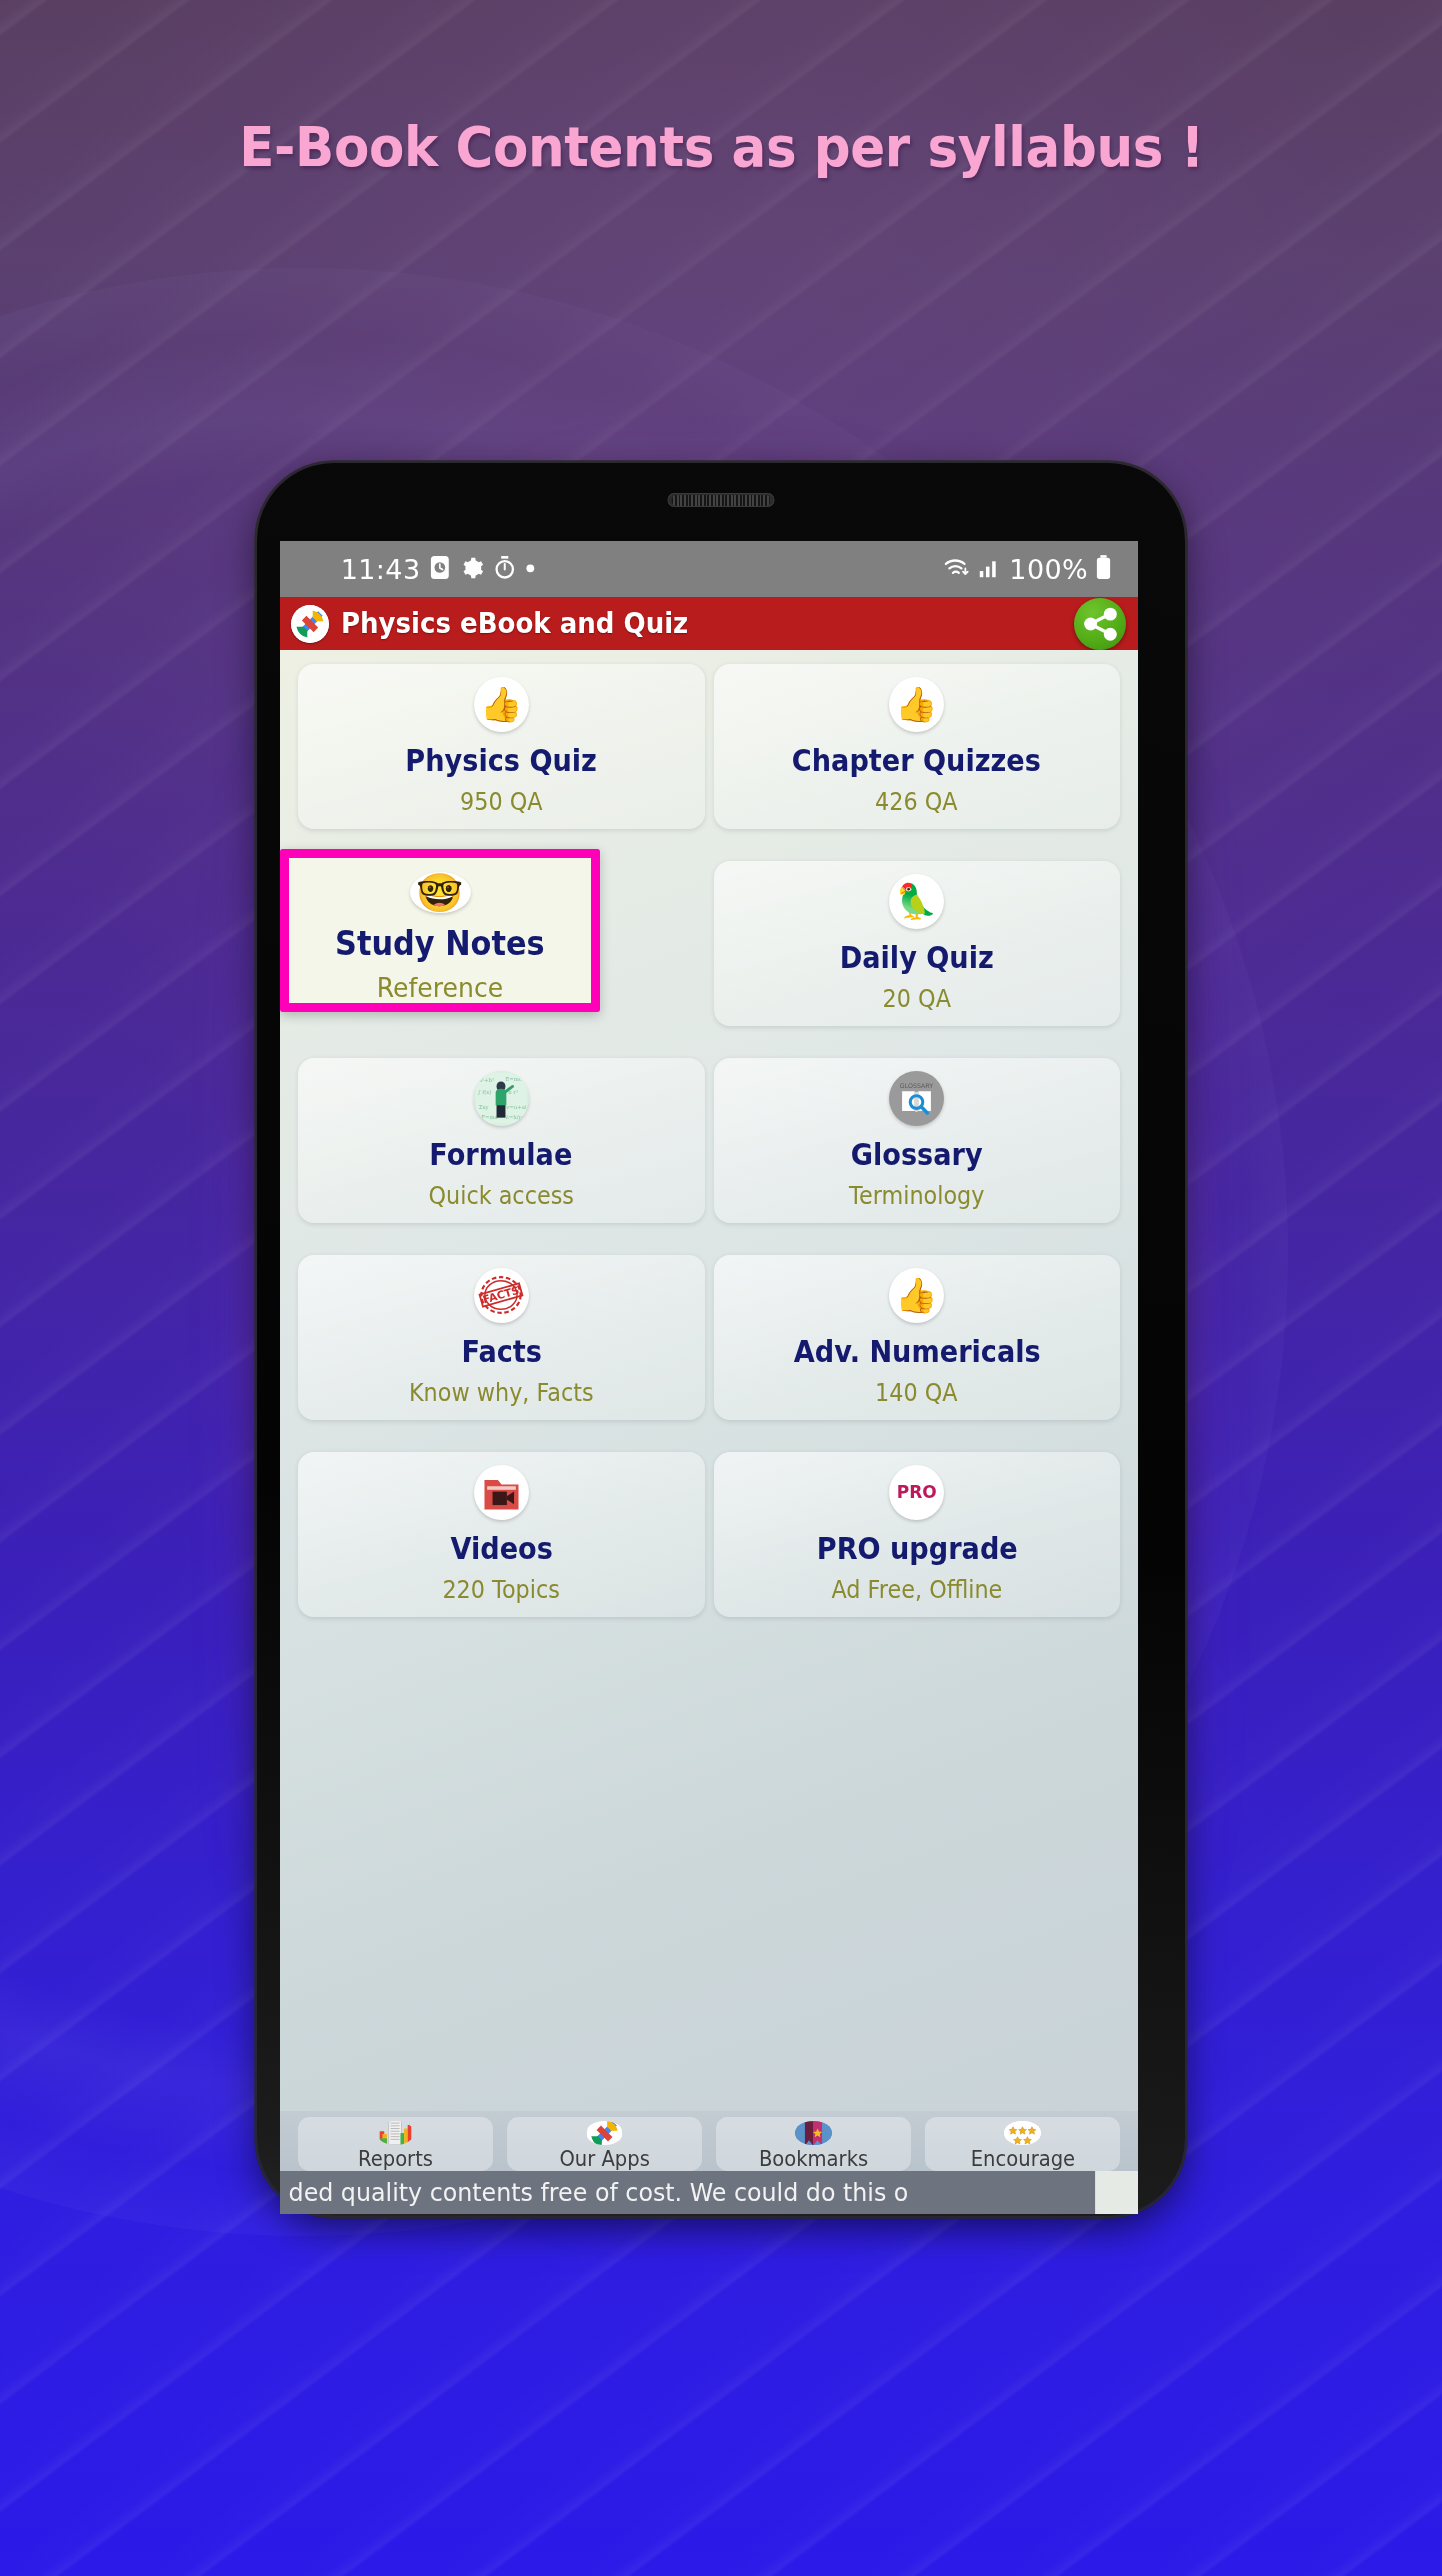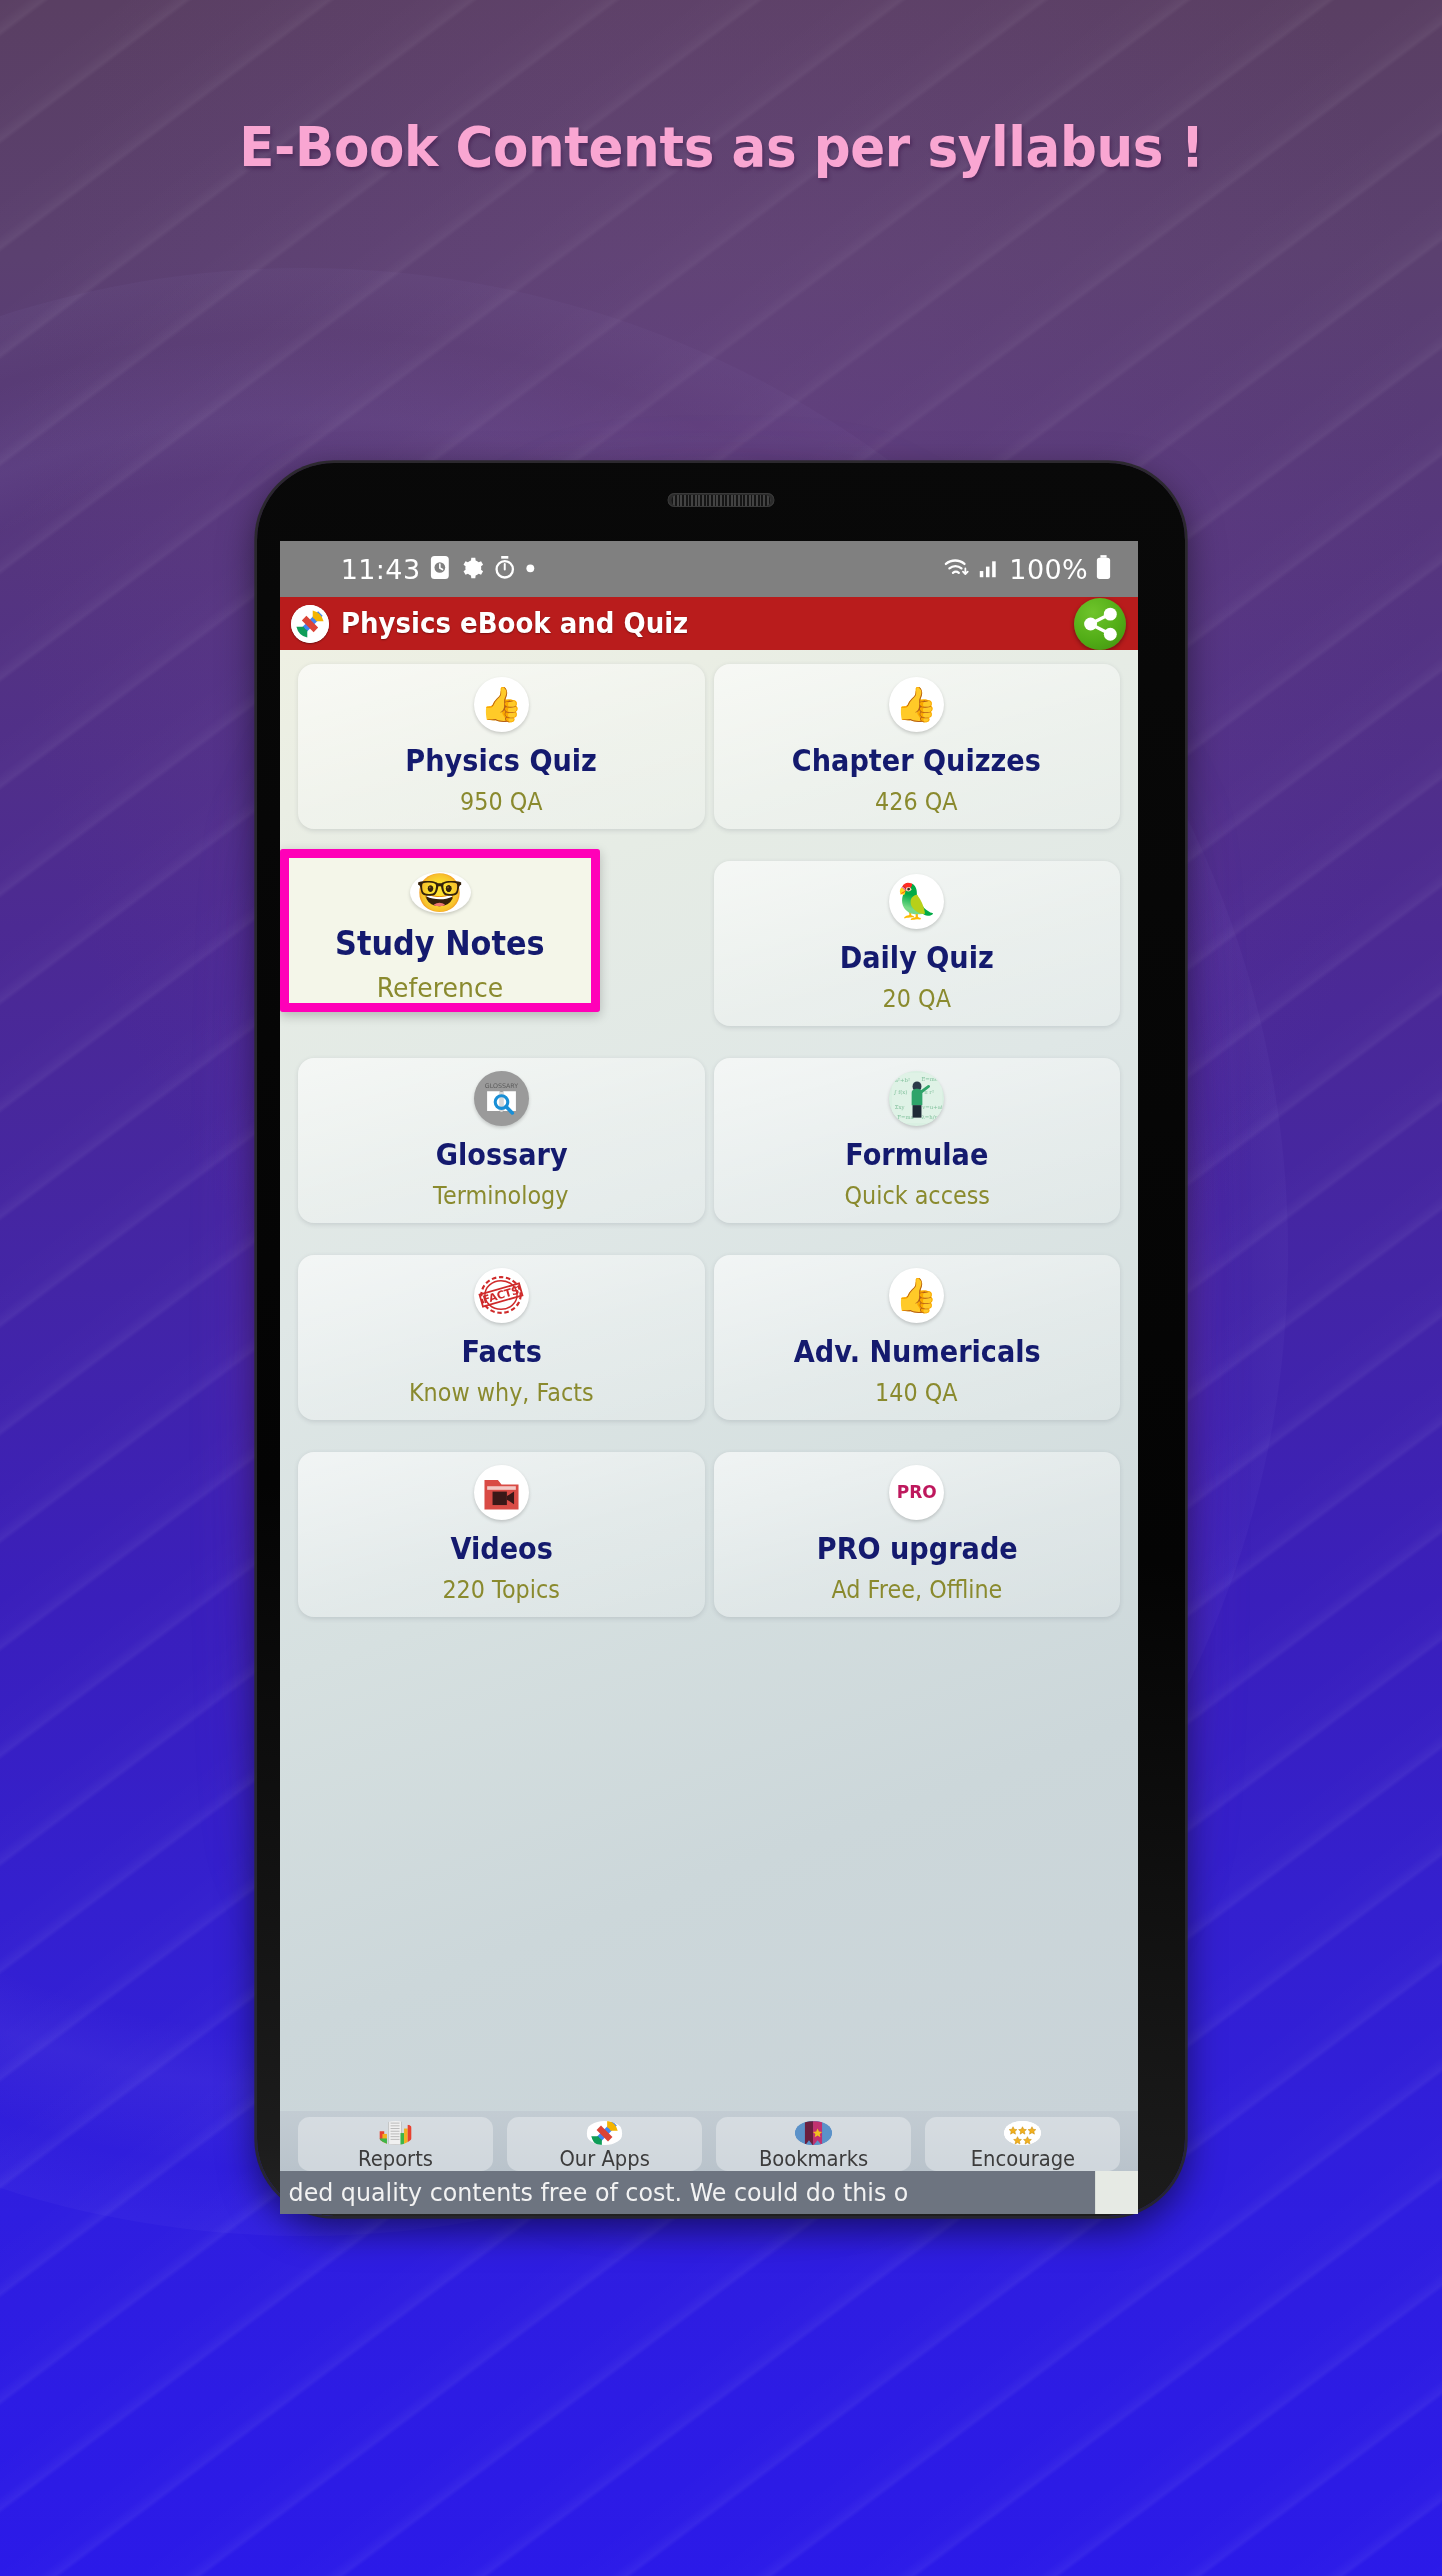--- a/index.html
+++ b/index.html
@@ -441,34 +441,20 @@
           <div class="tile-icon">
             <span>🦜</span>
           </div>
           <div class="tile-title">Daily Quiz</div>
           <div class="tile-sub">20 QA</div>
         </div>
       </div>
 
       <div class="tile-row">
         <div class="tile">
-          <div class="tile-icon" style="background:#9a9a9a;">
-            <svg width="45" height="45" viewBox="0 0 50 50" style="font-size:38px">
-              <text x="25" y="13" font-size="7" fill="#5a5a5a" text-anchor="middle" font-family="DejaVu Sans">GLOSSARY</text>
-              <path d="M9 17h14v22H9z" fill="#fff"></path>
-                <path d="M27 17h14v22H27z" fill="#fff"></path>
-              <path d="M23 17c0 0 2 2 4 0v22c-2 2-4 0-4 0z" fill="#d8d8d8"></path>
-              <circle cx="25" cy="29" r="7" fill="none" stroke="#1a8fd6" stroke-width="3.4"></circle>
-              <path d="M30 34l7 7" stroke="#1a8fd6" stroke-width="4" stroke-linecap="round"></path>
-            </svg>
-          </div>
-          <div class="tile-title">Glossary</div>
-          <div class="tile-sub">Terminology</div>
-        </div>
-        <div class="tile">
           <div class="tile-icon" style="background:#d9f0e2;">
             <svg width="50" height="50" viewBox="0 0 56 56" style="font-size:38px">
               <rect width="56" height="56" fill="#dff2e6"></rect>
               <g fill="#7fbf9a" font-size="6" font-family="DejaVu Serif">
                 <text x="3" y="10">a²+b²</text>
                   <text x="33" y="9">E=mc²</text>
                 <text x="2" y="24">∫ f(x)</text>
                   <text x="36" y="24">π r²</text>
                 <text x="3" y="40">Σxy</text>
                   <text x="34" y="40">v=u+at</text>
@@ -477,20 +463,34 @@
               </g>
               <ellipse cx="28" cy="15" rx="5" ry="5.6" fill="#2c3a4a"></ellipse>
               <path d="M22 22c0-3 3-4.4 6-4.4s6 1.4 6 4.4v14H22z" fill="#2fa46a"></path>
               <rect x="23" y="36" width="10" height="14" fill="#1f2a36"></rect>
               <path d="M33 21l8-6" stroke="#2fa46a" stroke-width="3.2" stroke-linecap="round"></path>
             </svg>
           </div>
           <div class="tile-title">Formulae</div>
           <div class="tile-sub">Quick access</div>
         </div>
+        <div class="tile">
+          <div class="tile-icon" style="background:#9a9a9a;">
+            <svg width="45" height="45" viewBox="0 0 50 50" style="font-size:38px">
+              <text x="25" y="13" font-size="7" fill="#5a5a5a" text-anchor="middle" font-family="DejaVu Sans">GLOSSARY</text>
+              <path d="M9 17h14v22H9z" fill="#fff"></path>
+                <path d="M27 17h14v22H27z" fill="#fff"></path>
+              <path d="M23 17c0 0 2 2 4 0v22c-2 2-4 0-4 0z" fill="#d8d8d8"></path>
+              <circle cx="25" cy="29" r="7" fill="none" stroke="#1a8fd6" stroke-width="3.4"></circle>
+              <path d="M30 34l7 7" stroke="#1a8fd6" stroke-width="4" stroke-linecap="round"></path>
+            </svg>
+          </div>
+          <div class="tile-title">Glossary</div>
+          <div class="tile-sub">Terminology</div>
+        </div>
       </div>
 
       <div class="tile-row">
         <div class="tile">
           <div class="tile-icon">
             <svg width="50" height="50" viewBox="0 0 56 56" style="font-size:38px">
               <ellipse cx="28" cy="28" rx="22" ry="20" fill="none" stroke="#cf2a2a" stroke-width="2.4" stroke-dasharray="5 3"></ellipse>
               <ellipse cx="28" cy="28" rx="18" ry="16" fill="none" stroke="#cf2a2a" stroke-width="1.6"></ellipse>
               <g transform="rotate(-16 28 28)">
                 <rect x="5" y="21" width="46" height="14" fill="none" stroke="#cf2a2a" stroke-width="2"></rect>

